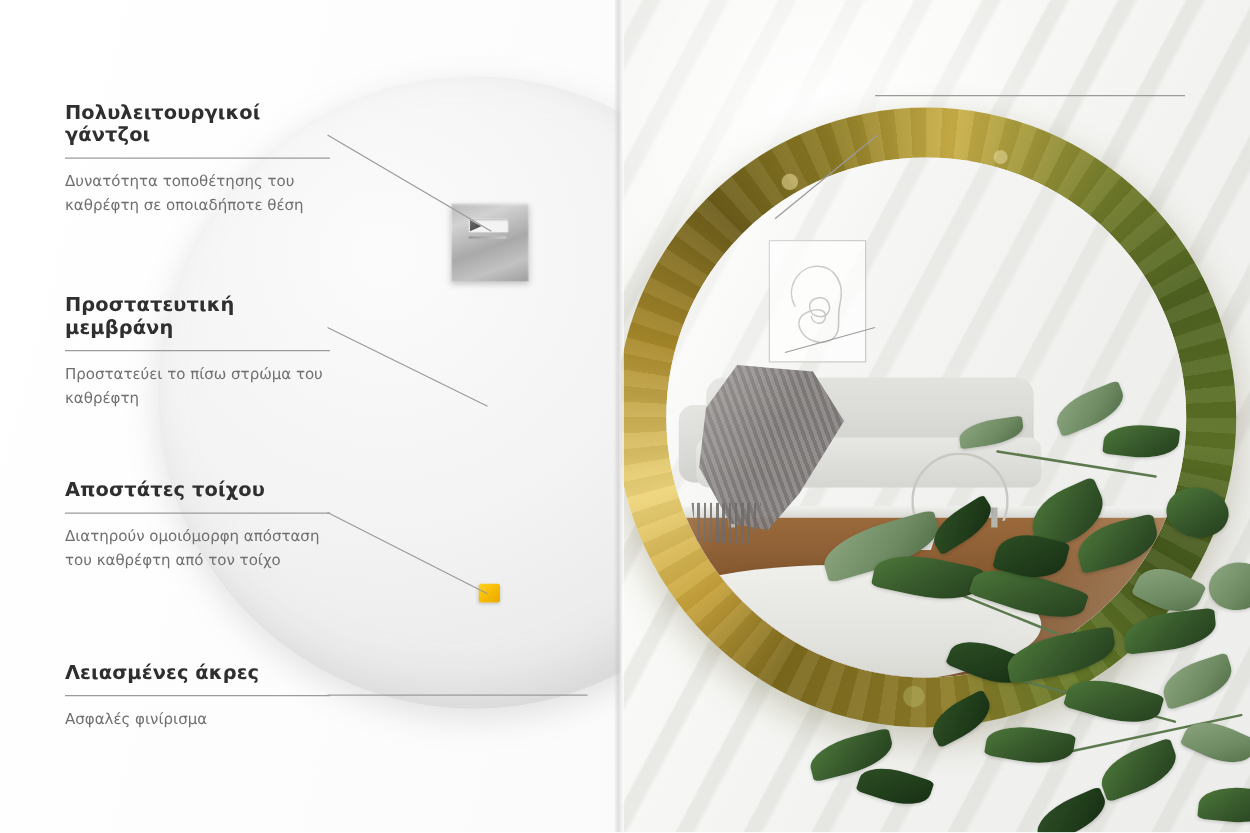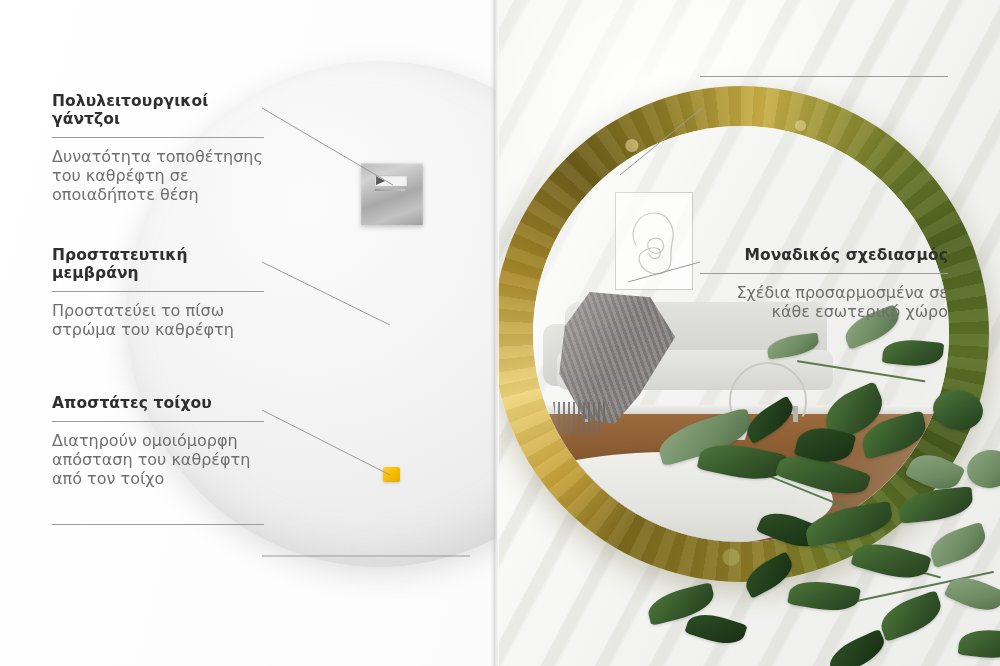--- a/index.html
+++ b/index.html
@@ -121,23 +121,23 @@
   .foliage{position:absolute;left:150px;top:300px;width:400px;height:400px;}
   .leaf{position:absolute;border-radius:60% 10% 60% 10%;
     background:linear-gradient(140deg,#4f7a3b 0%,#35562a 55%,#223d1c 100%);
     box-shadow:0 1px 3px rgba(0,0,0,.18);}
   .leaf.pale{background:linear-gradient(140deg,#8ea882 0%,#6d8a62 60%,#4e6b46 100%);}
   .leaf.dark{background:linear-gradient(140deg,#2f5126 0%,#1d3818 70%,#162b12 100%);}
   .stem{position:absolute;height:2px;background:#5d7a4e;transform-origin:left center;border-radius:2px;}
 
   
   .callout{position:absolute;}
-  .callout h3{margin:16px 0 9px 0;font-size:15.5px;font-weight:700;color:#2f2f2f;letter-spacing:.1px;}
+  .callout h3{margin:5px 0 9px 0;font-size:15.5px;font-weight:700;color:#2f2f2f;letter-spacing:.1px;}
   .callout .rule{height:1px;background:#9b9b9b;width:100%;}
-  .callout p{margin:9px 0 0 0;font-size:16px;line-height:19px;color:#6f6f6f;font-weight:400;}
+  .callout p{margin:9px 0 0 0;font-size:12px;line-height:19px;color:#6f6f6f;font-weight:400;}
   .callout.right{text-align:right;}
   .callout.right h3{color:#2f2f2f;}
 
   .leader{position:absolute;overflow:visible;pointer-events:none;}
   .leader path{fill:none;stroke:#9b9b9b;stroke-width:1;}
 </style>
 </head>
 <body>
 
 <div id="stage">
@@ -255,26 +255,23 @@
     <p>Προστατεύει το πίσω στρώμα του καθρέφτη</p>
   </div>
 
   <div class="callout" style="left:52px;top:378px;width:212px;">
     <h3>Αποστάτες τοίχου</h3>
     <div class="rule"></div>
     <p>Διατηρούν ομοιόμορφη απόσταση του καθρέφτη από τον τοίχο</p>
   </div>
 
   <div class="callout" style="left:52px;top:524px;width:212px;">
-    <div class="rule"></div>
+    <h3>Λειασμένες άκρες</h3>
+    <div class="rule"></div>
+    <p>Ασφαλές φινίρισμα</p>
   </div>
 
   <div class="callout right" style="left:700px;top:76px;width:248px;">
     <div class="rule"></div>
   </div>
 
-  <div class="callout right" style="left:700px;top:230px;width:248px;">
-    <h3>Μοναδικός σχεδιασμός</h3>
-    <div class="rule"></div>
-    <p>Σχέδια προσαρμοσμένα σε κάθε εσωτερικό χώρο</p>
-  </div>
 
 </div>
 
 </body></html>

